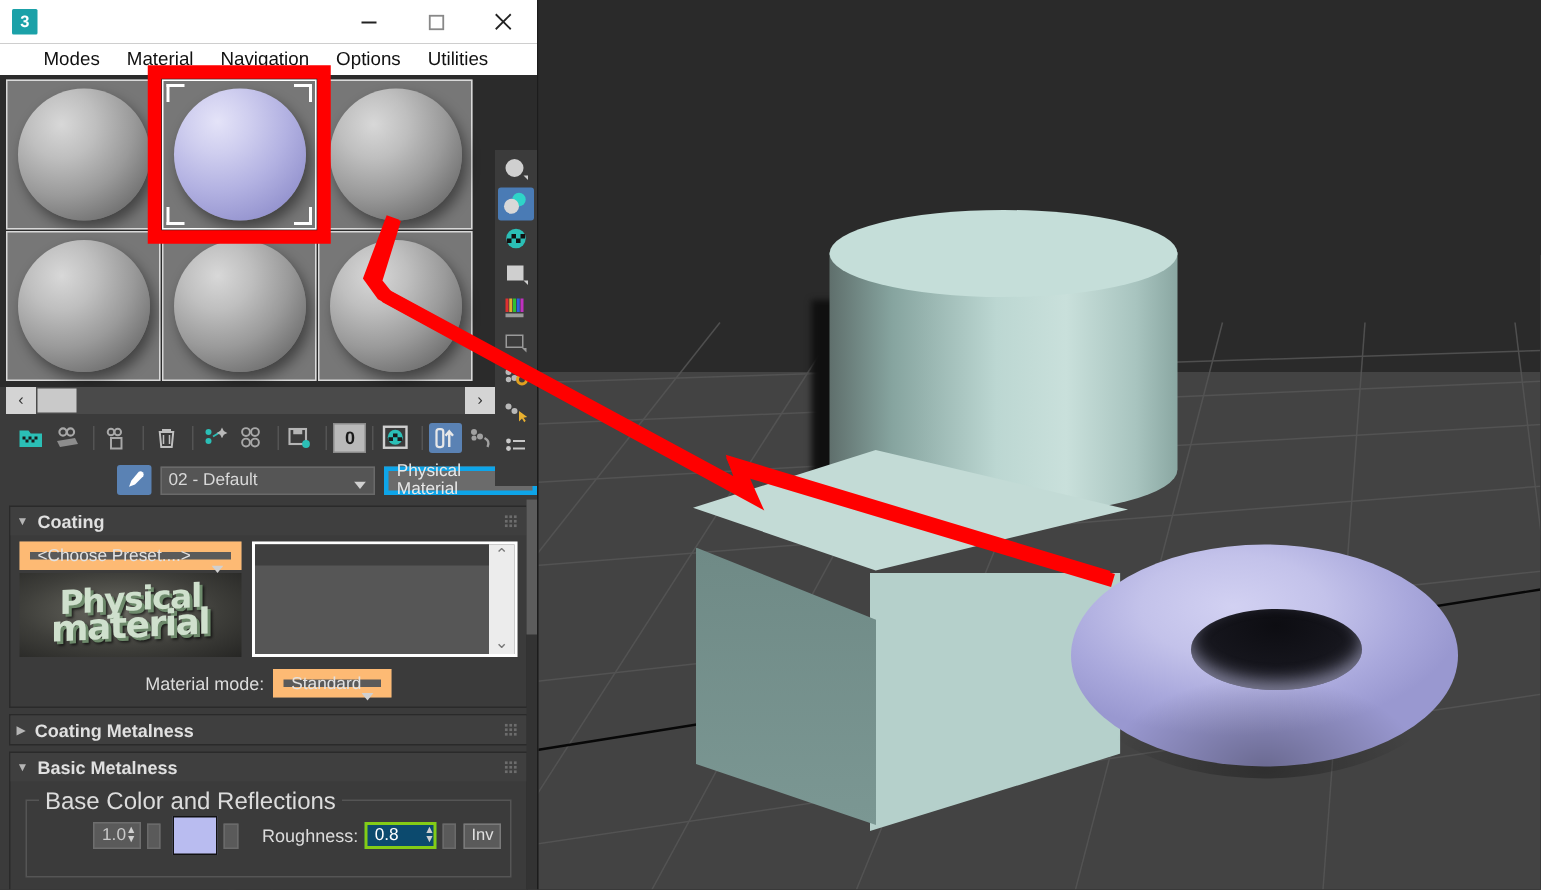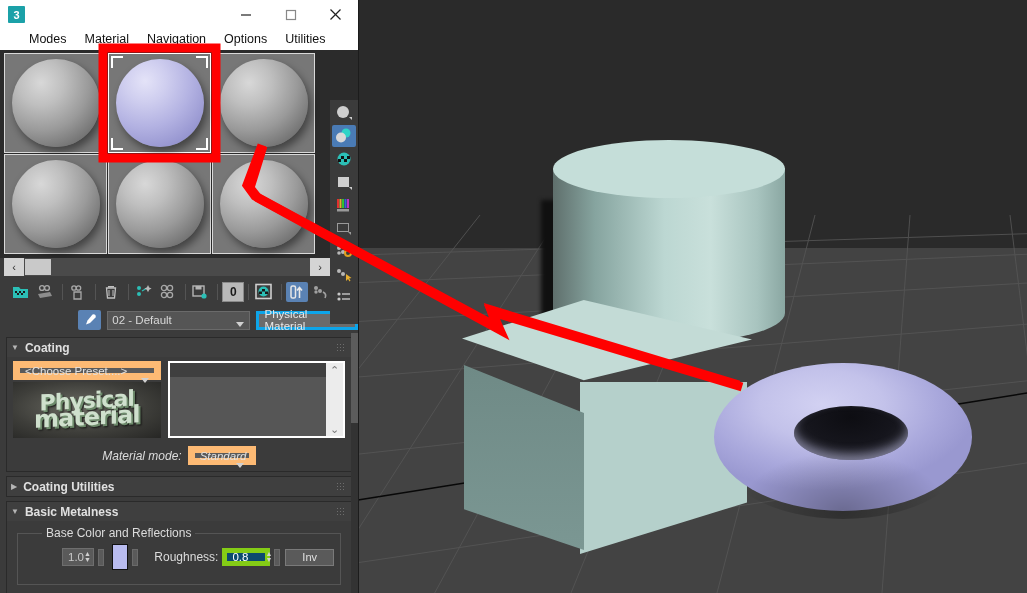--- a/index.html
+++ b/index.html
@@ -166,42 +166,42 @@
     display:block;margin-top:-2px;}
   .preset-list{flex:1;margin-left:7px;height:77px;border:2px solid #fff;
     background:#565656;display:flex;box-sizing:border-box;}
   .pl-inner{flex:1;background:#565656;}
   .pl-sel{height:14px;background:#3f3f3f;}
   .pl-scroll{width:17px;background:#ececec;display:flex;
     flex-direction:column;justify-content:space-between;align-items:center;
     padding:2px 0;}
   .chev{color:#777;font-size:11px;line-height:10px;}
 
-  .modrow{display:flex;align-items:center;justify-content:center;margin-top:8px;font-style:italic;}
+  .modrow{display:flex;align-items:center;justify-content:center;margin-top:8px;}
   .modlabel{font-size:12px;color:#dcdcdc;margin-right:6px;}
-  .modcombo{width:68px;}
+  .modcombo{width:79px;}
 
   
   .group{border:1px solid #555;margin:8px 4px 4px 4px;padding:10px 6px 8px 6px;
     position:relative;}
-  .group-title{position:absolute;top:-8px;left:24px;background:#3b3b3b;
-    padding:0 4px;font-size:12px;color:#dcdcdc;}
+  .group-title{position:absolute;top:-8px;left:8px;background:#3b3b3b;
+    padding:0 4px;font-size:16px;color:#dcdcdc;}
   .prow{display:flex;align-items:center;margin-bottom:6px;}
   .lbl{font-size:12px;color:#dcdcdc;text-align:right;}
   .spin{height:18px;background:#5a5a5a;border:1px solid #6e6e6e;
     display:flex;align-items:center;justify-content:space-between;
     padding:0 2px 0 5px;font-size:11.5px;color:#c8c8c8;box-sizing:border-box;}
-  .spin.focus{background:#0c4a6e;color:#fff;border:5px solid #84cc16;gap:17px;}
+  .spin.focus{background:#0c4a6e;color:#fff;border:2px solid #84cc16;gap:17px;}
   .spin .arrows{font-size:7px;line-height:6px;color:#d0d0d0;text-align:center;}
   .mapbtn{width:15px;height:17px;background:#5a5a5a;border:1px solid #6a6a6a;
     margin-left:4px;box-sizing:border-box;}
   .swatch{width:48px;height:24px;border:1px solid #111;margin-left:8px;}
   .invbtn{height:17px;background:#5a5a5a;border:1px solid #7a7a7a;
     font-size:11px;color:#e0e0e0;display:flex;align-items:center;
-    padding:0 16px;margin-left:5px;box-sizing:border-box;}
+    padding:0 4px;margin-left:5px;box-sizing:border-box;}
 
   .v-right-scroll{position:absolute;right:0;top:333px;width:7px;height:260px;
     background:#333;}
   .v-right-thumb{position:absolute;right:0;top:333px;width:7px;height:90px;
     background:#5c5c5c;}
 </style>
 </head>
 <body>
 
 <div id="root">
@@ -535,21 +535,21 @@
                   </svg>
               </span>
             </div>
           </div>
         </div>
       </div>
 
       <div class="rollout">
         <div class="roll-head">
           <span class="tri">▶</span>
-          <span class="roll-title">Coating Utilities</span>
+          <span class="roll-title">Coating Metalness</span>
           <span class="gripdots"></span>
         </div>
       </div>
 
       <div class="rollout">
         <div class="roll-head">
           <span class="tri">▼</span>
           <span class="roll-title">Basic Metalness</span>
           <span class="gripdots"></span>
         </div>

